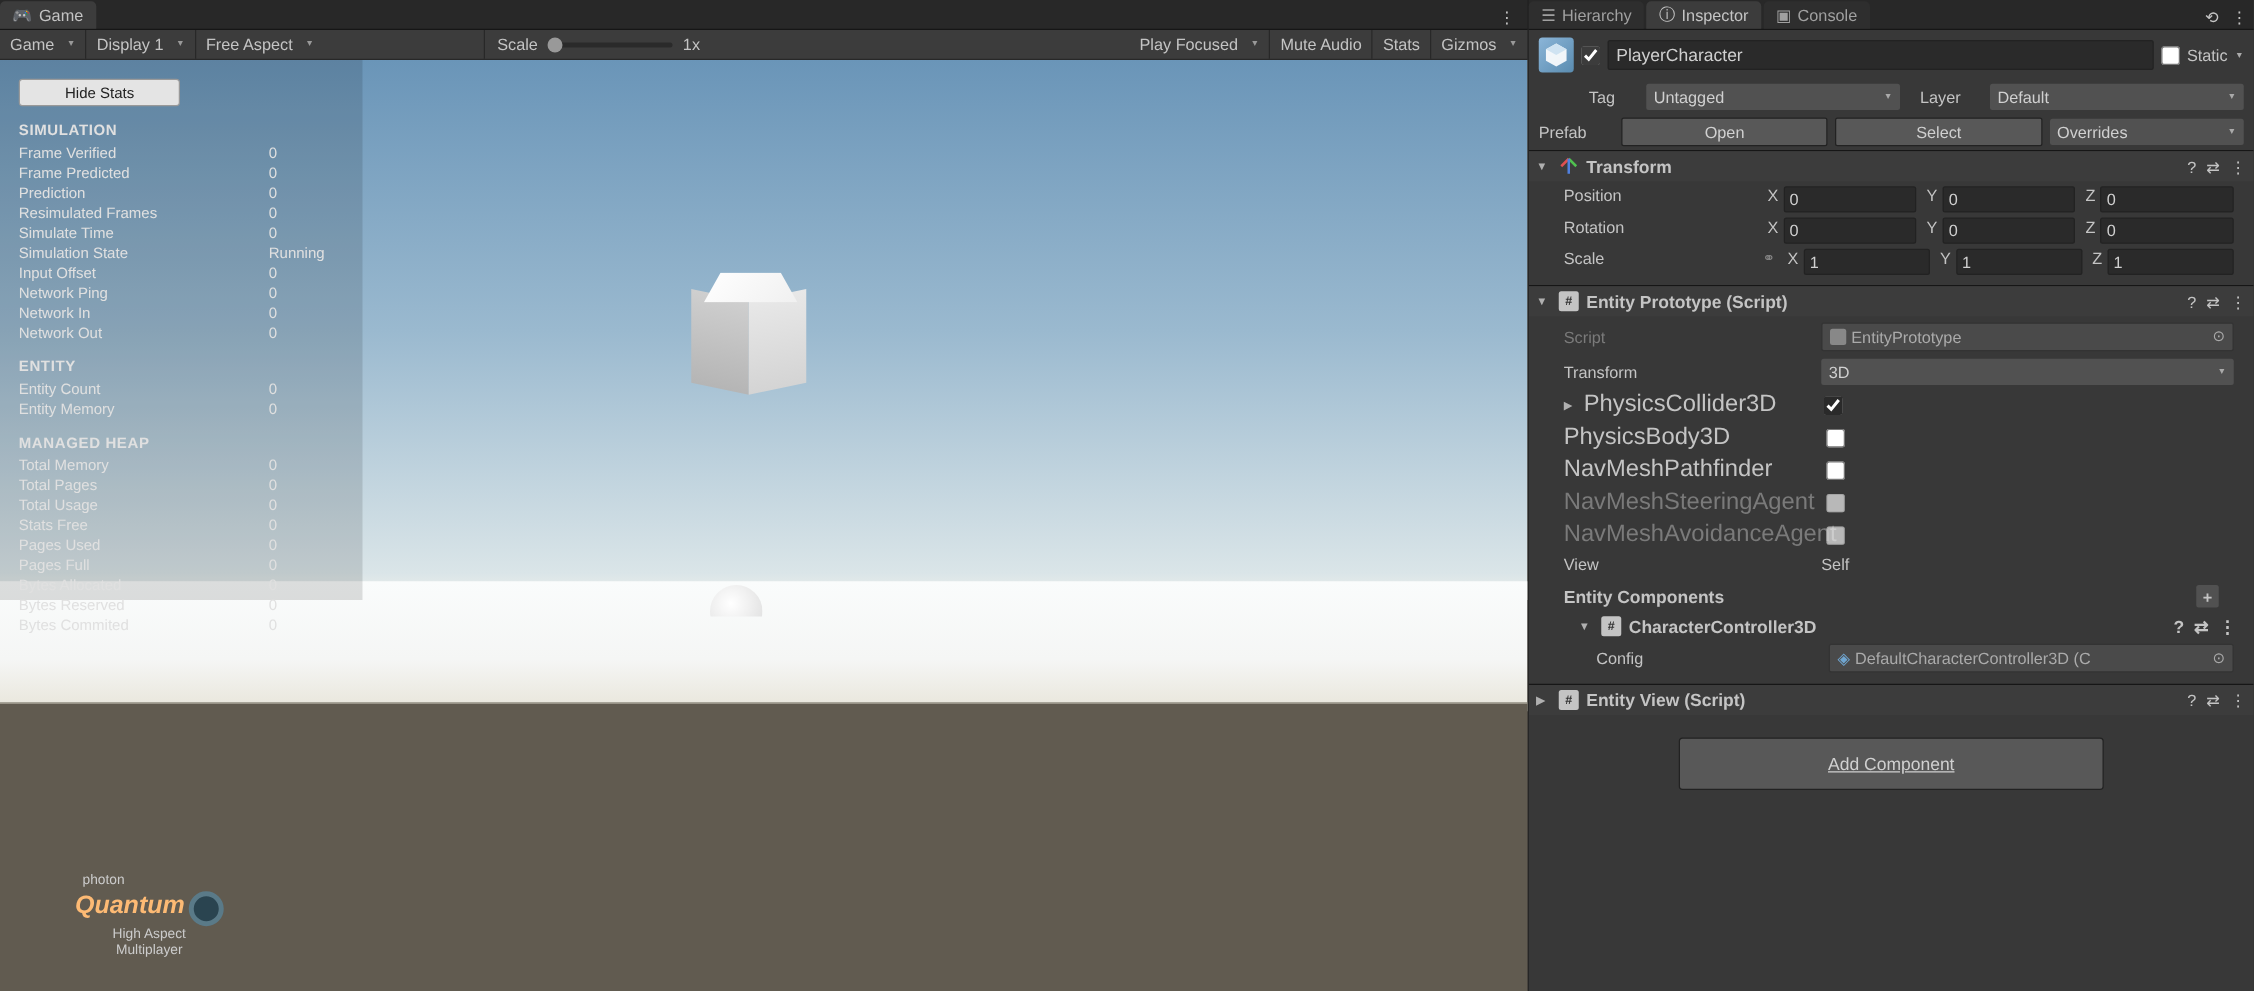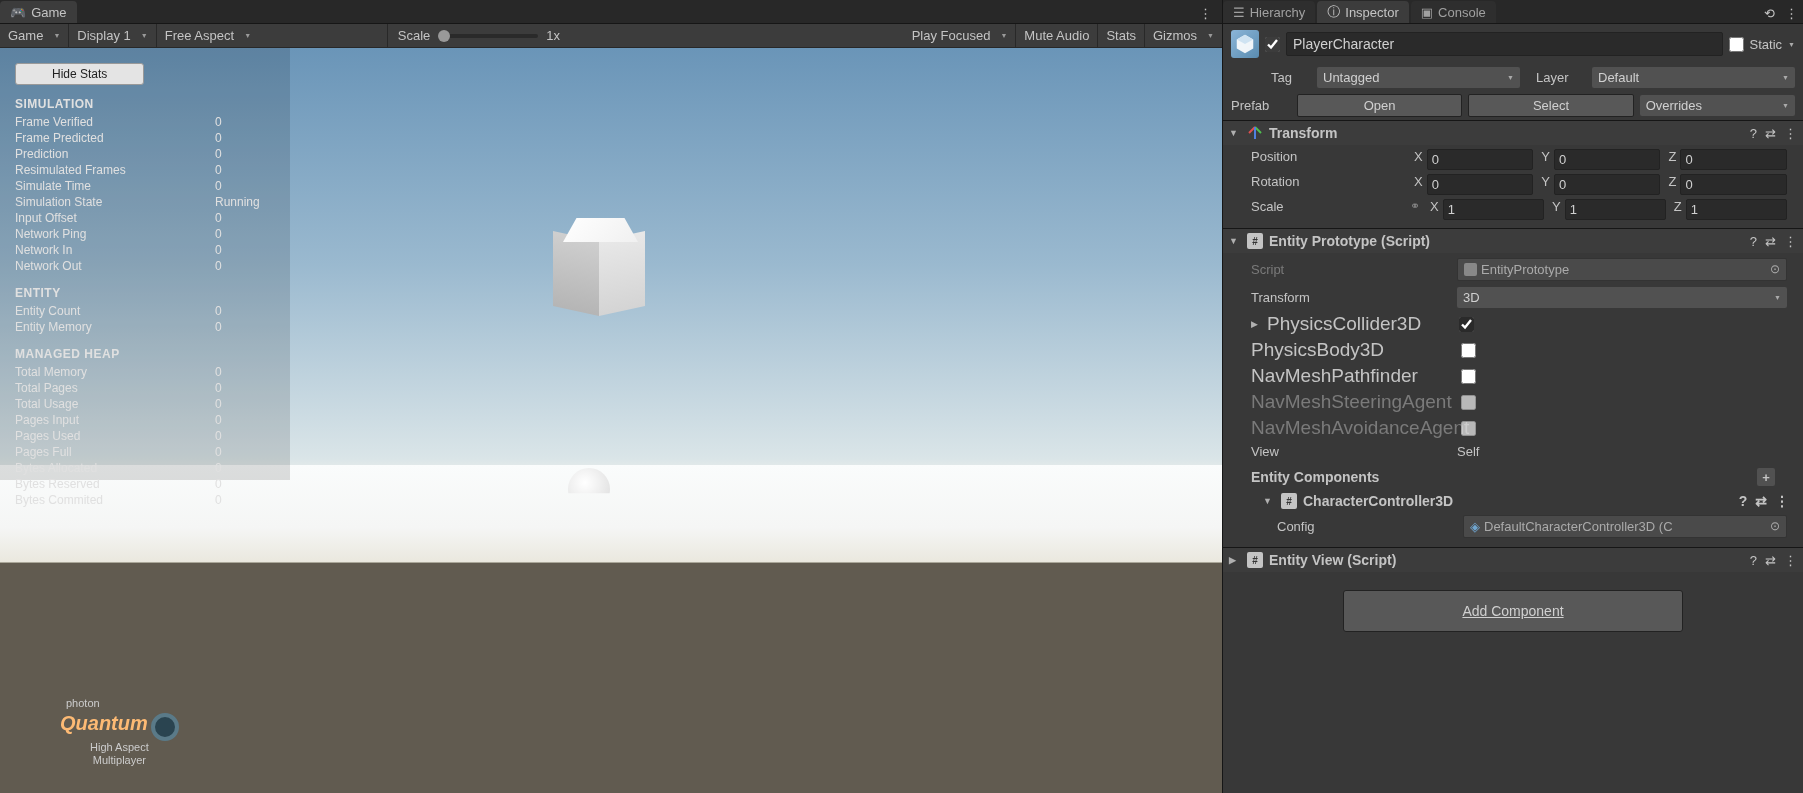--- a/index.html
+++ b/index.html
@@ -217,21 +217,21 @@
             </div>
             <div class="stats-row">
               <span>Total Pages</span>
               <span class="v">0</span>
             </div>
             <div class="stats-row">
               <span>Total Usage</span>
               <span class="v">0</span>
             </div>
             <div class="stats-row">
-              <span>Pages Input</span>
+              <span>Stats Free</span>
               <span class="v">0</span>
             </div>
             <div class="stats-row">
               <span>Pages Used</span>
               <span class="v">0</span>
             </div>
             <div class="stats-row">
               <span>Pages Full</span>
               <span class="v">0</span>
             </div>

